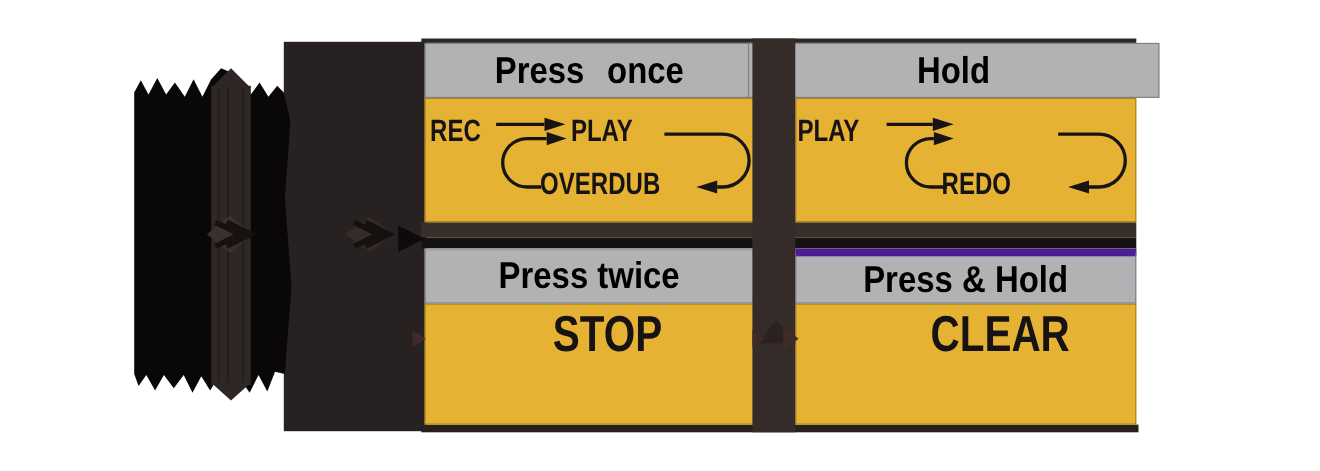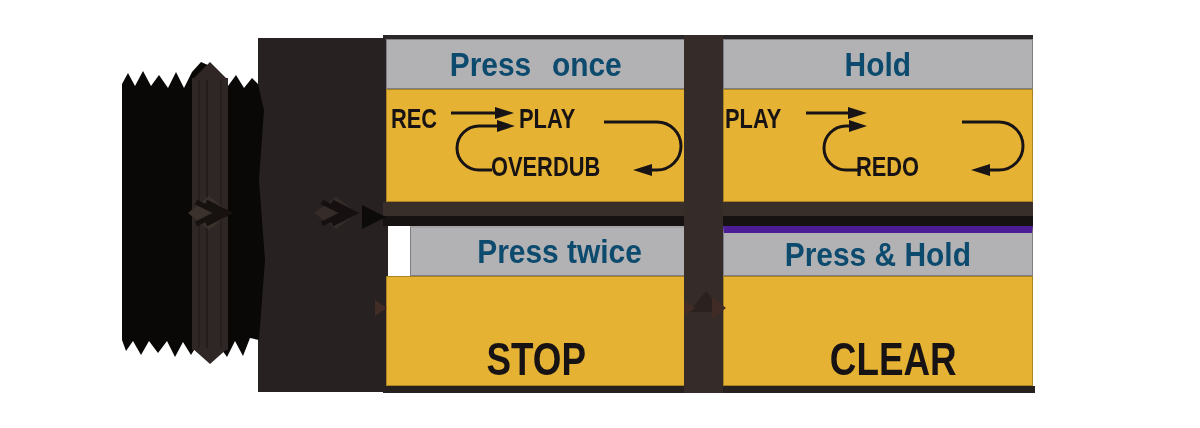--- a/index.html
+++ b/index.html
@@ -6,39 +6,39 @@
   .stage{
     position:relative;width:1200px;height:428px;background:#ffffff;overflow:hidden;
     font-family:"Liberation Sans",sans-serif;
   }
   svg{display:block;}
 
   
   .hdr{
     position:absolute;height:50px;background:#b2b1b3;border:1px solid #7f7e82;
     box-sizing:border-box;display:flex;align-items:center;justify-content:center;
-    font-weight:bold;font-size:34px;color:#0c4a6e;z-index:4;
+    font-weight:bold;font-size:34px;color:#000000;z-index:4;
   }
   .hdr .hdr-text{display:inline-block;transform:scaleX(0.88);transform-origin:center;white-space:nowrap;}
   .hdr-wide .hdr-text{word-spacing:14px;}
   .yellow{
     position:absolute;background:#e5b233;border:1px solid #a9831f;box-sizing:border-box;z-index:3;
   }
   .band{position:absolute;z-index:2;}
   .vdiv{position:absolute;left:684px;top:35px;width:39px;height:358px;background:#352b28;z-index:5;}
 
   
   .word{
     position:absolute;font-weight:bold;font-size:28px;line-height:32px;color:#171314;
     z-index:6;white-space:nowrap;
   }
   .word .cond{display:inline-block;transform:scaleX(0.78);transform-origin:0 50%;}
   .action-body{
-    position:absolute;display:flex;align-items:flex-end;justify-content:center;z-index:6;
-    font-weight:bold;font-size:46px;color:#171314;
+    position:absolute;display:flex;align-items:flex-start;justify-content:center;z-index:6;
+    font-weight:bold;font-size:46px;color:#171314;padding-left:16px;
   }
   .action-body .cond2{display:inline-block;transform:scaleX(0.8);transform-origin:center;}
 
   .overlay{position:absolute;left:0;top:0;z-index:7;pointer-events:none;}
   .silhouette{position:absolute;left:0;top:0;z-index:1;}
 </style>
 </head>
 <body>
 
 <div class="stage">
@@ -78,24 +78,24 @@
   </svg>
 
   <div class="band" style="left:383px;top:35px;width:650px;height:4px;background:#2b2627;"></div>
   <div class="band" style="left:383px;top:202px;width:650px;height:14px;background:#382f2a;"></div>
   <div class="band" style="left:383px;top:216px;width:650px;height:10px;background:#161212;"></div>
   <div class="band" style="left:383px;top:386px;width:652px;height:7px;background:#26211f;"></div>
 
   <div class="hdr hdr-wide" style="left:386px;top:39px;width:300px;">
     <span class="hdr-text">Press once</span>
   </div>
-  <div class="hdr" style="left:723px;top:39px;width:310px;">
+  <div class="hdr" style="left:680px;top:39px;width:374px;">
     <span class="hdr-text">Hold</span>
   </div>
-  <div class="hdr" style="left:386px;top:226px;width:300px;border-top:2px solid #a4a3a6;margin-left:24px;">
+  <div class="hdr" style="left:386px;top:226px;width:300px;border-top:2px solid #a4a3a6;">
     <span class="hdr-text">Press twice</span>
   </div>
   <div class="hdr" style="left:723px;top:226px;width:310px;border-top:7px solid #4c1d95;">
     <span class="hdr-text">Press &amp; Hold</span>
   </div>
 
   <div class="yellow" style="left:386px;top:89px;width:300px;height:113px;"></div>
   <div class="yellow" style="left:723px;top:89px;width:310px;height:113px;"></div>
   <div class="yellow" style="left:386px;top:276px;width:300px;height:110px;"></div>
   <div class="yellow" style="left:723px;top:276px;width:310px;height:110px;"></div>

